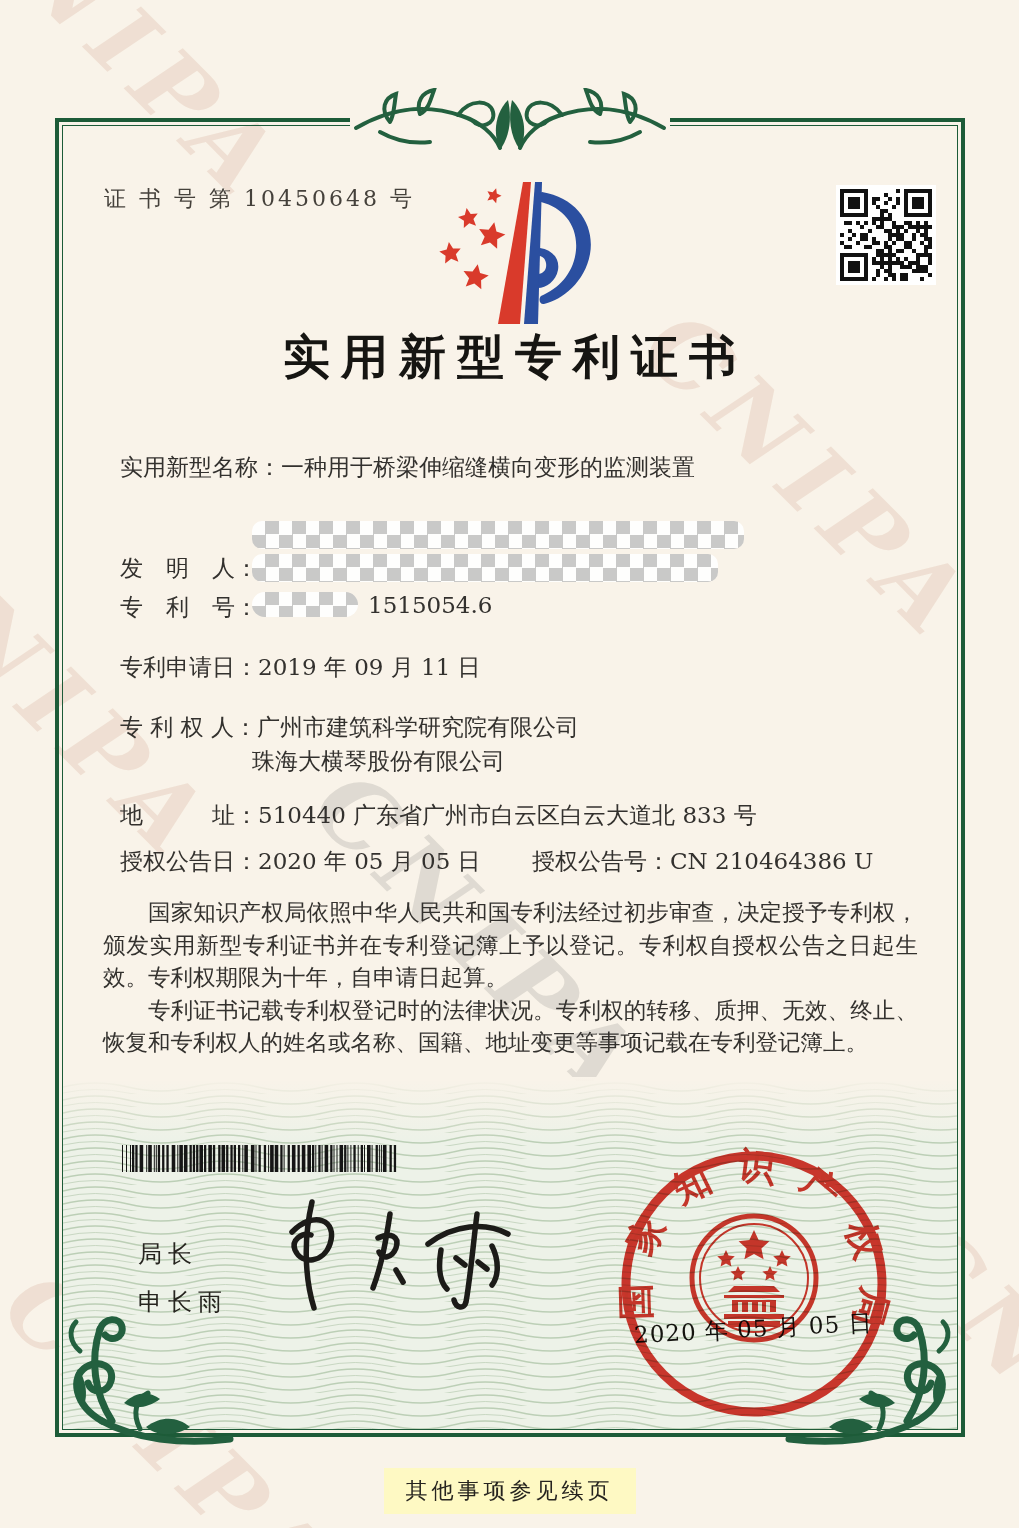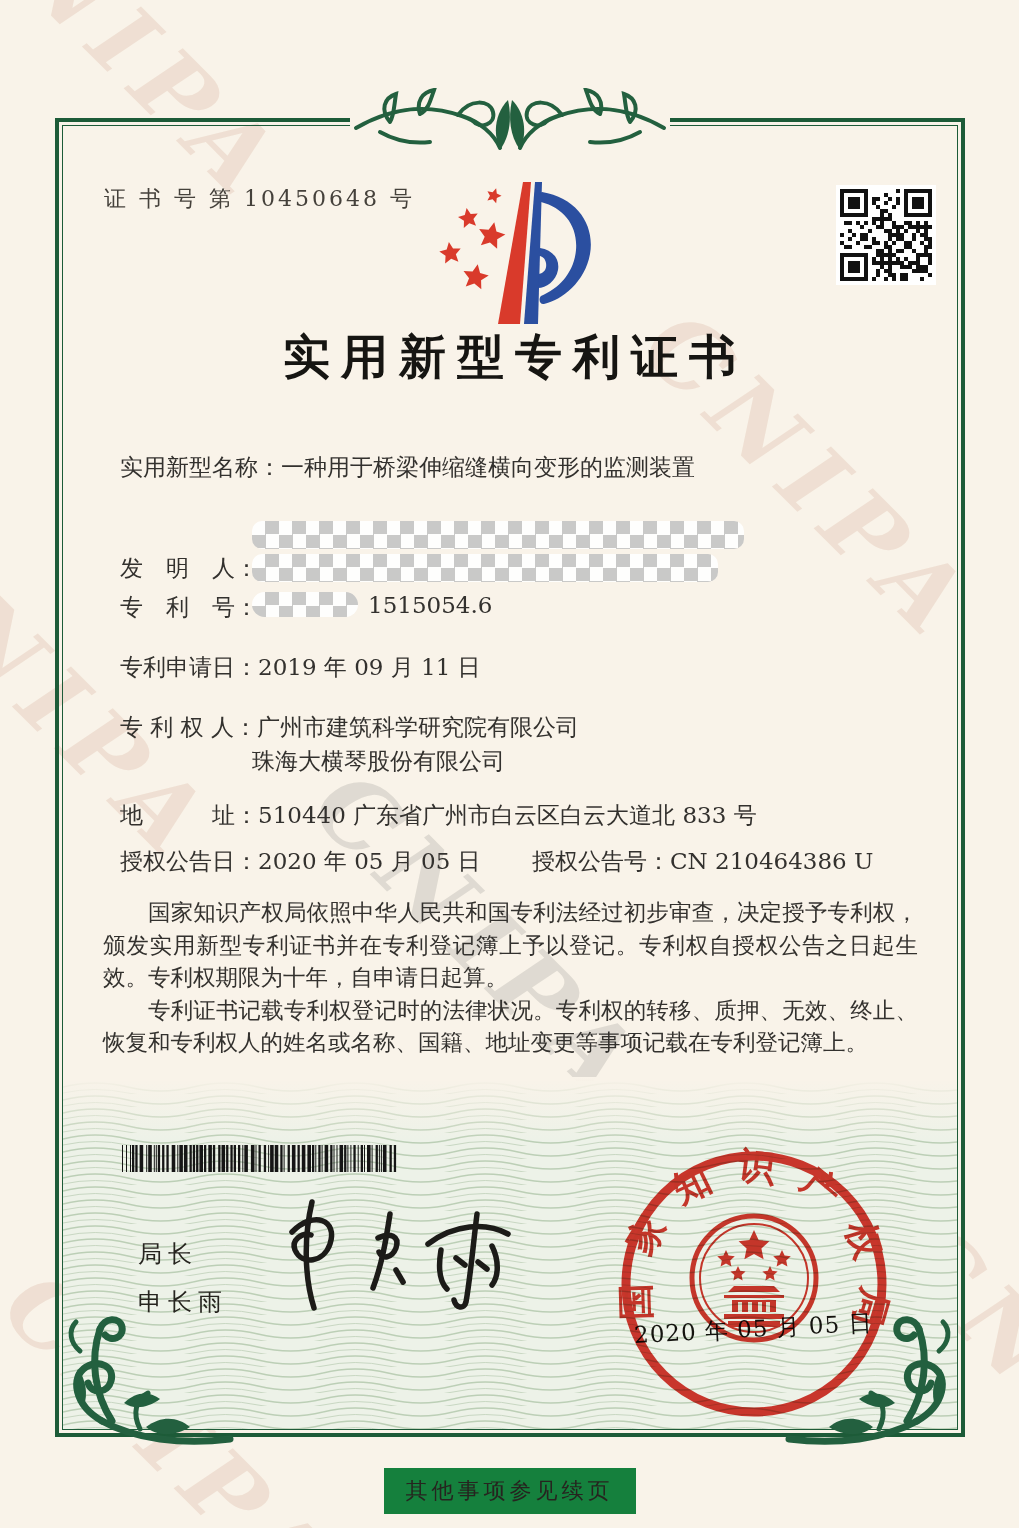--- a/index.html
+++ b/index.html
@@ -64,21 +64,21 @@
     font-size:24px;letter-spacing:6px;color:#26241f;line-height:48px;}
   .signature{position:absolute;left:278px;top:1188px;z-index:4;}
   .seal{position:absolute;left:616px;top:1146px;z-index:6;opacity:0.92;
     mix-blend-mode:multiply;}
   .seal-date{position:absolute;left:634px;top:1314px;width:230px;z-index:5;
     font-size:23px;letter-spacing:1px;color:#14130f;transform:rotate(-3deg);white-space:nowrap;}
   .page-num{position:absolute;left:0;width:100%;top:1396px;z-index:4;
     text-align:center;font-size:19px;letter-spacing:2px;color:#2e2c28;}
   .cont-note{
     position:absolute;left:50%;top:1468px;transform:translateX(-50%);z-index:4;
-    background:#15803d;padding:8px 22px;font-size:22px;letter-spacing:4px;color:#26241f;
+    background:#fef9c3;padding:8px 22px;font-size:22px;letter-spacing:4px;color:#26241f;
   }
 </style>
 </head>
 <body>
 
 <div class="page">
 
   <div class="wm" style="left:-90px;top:-20px;">CNIPA</div>
   <div class="wm" style="left:905px;top:-10px;">CNIPA</div>
   <div class="wm" style="left:600px;top:420px;">CNIPA</div>

